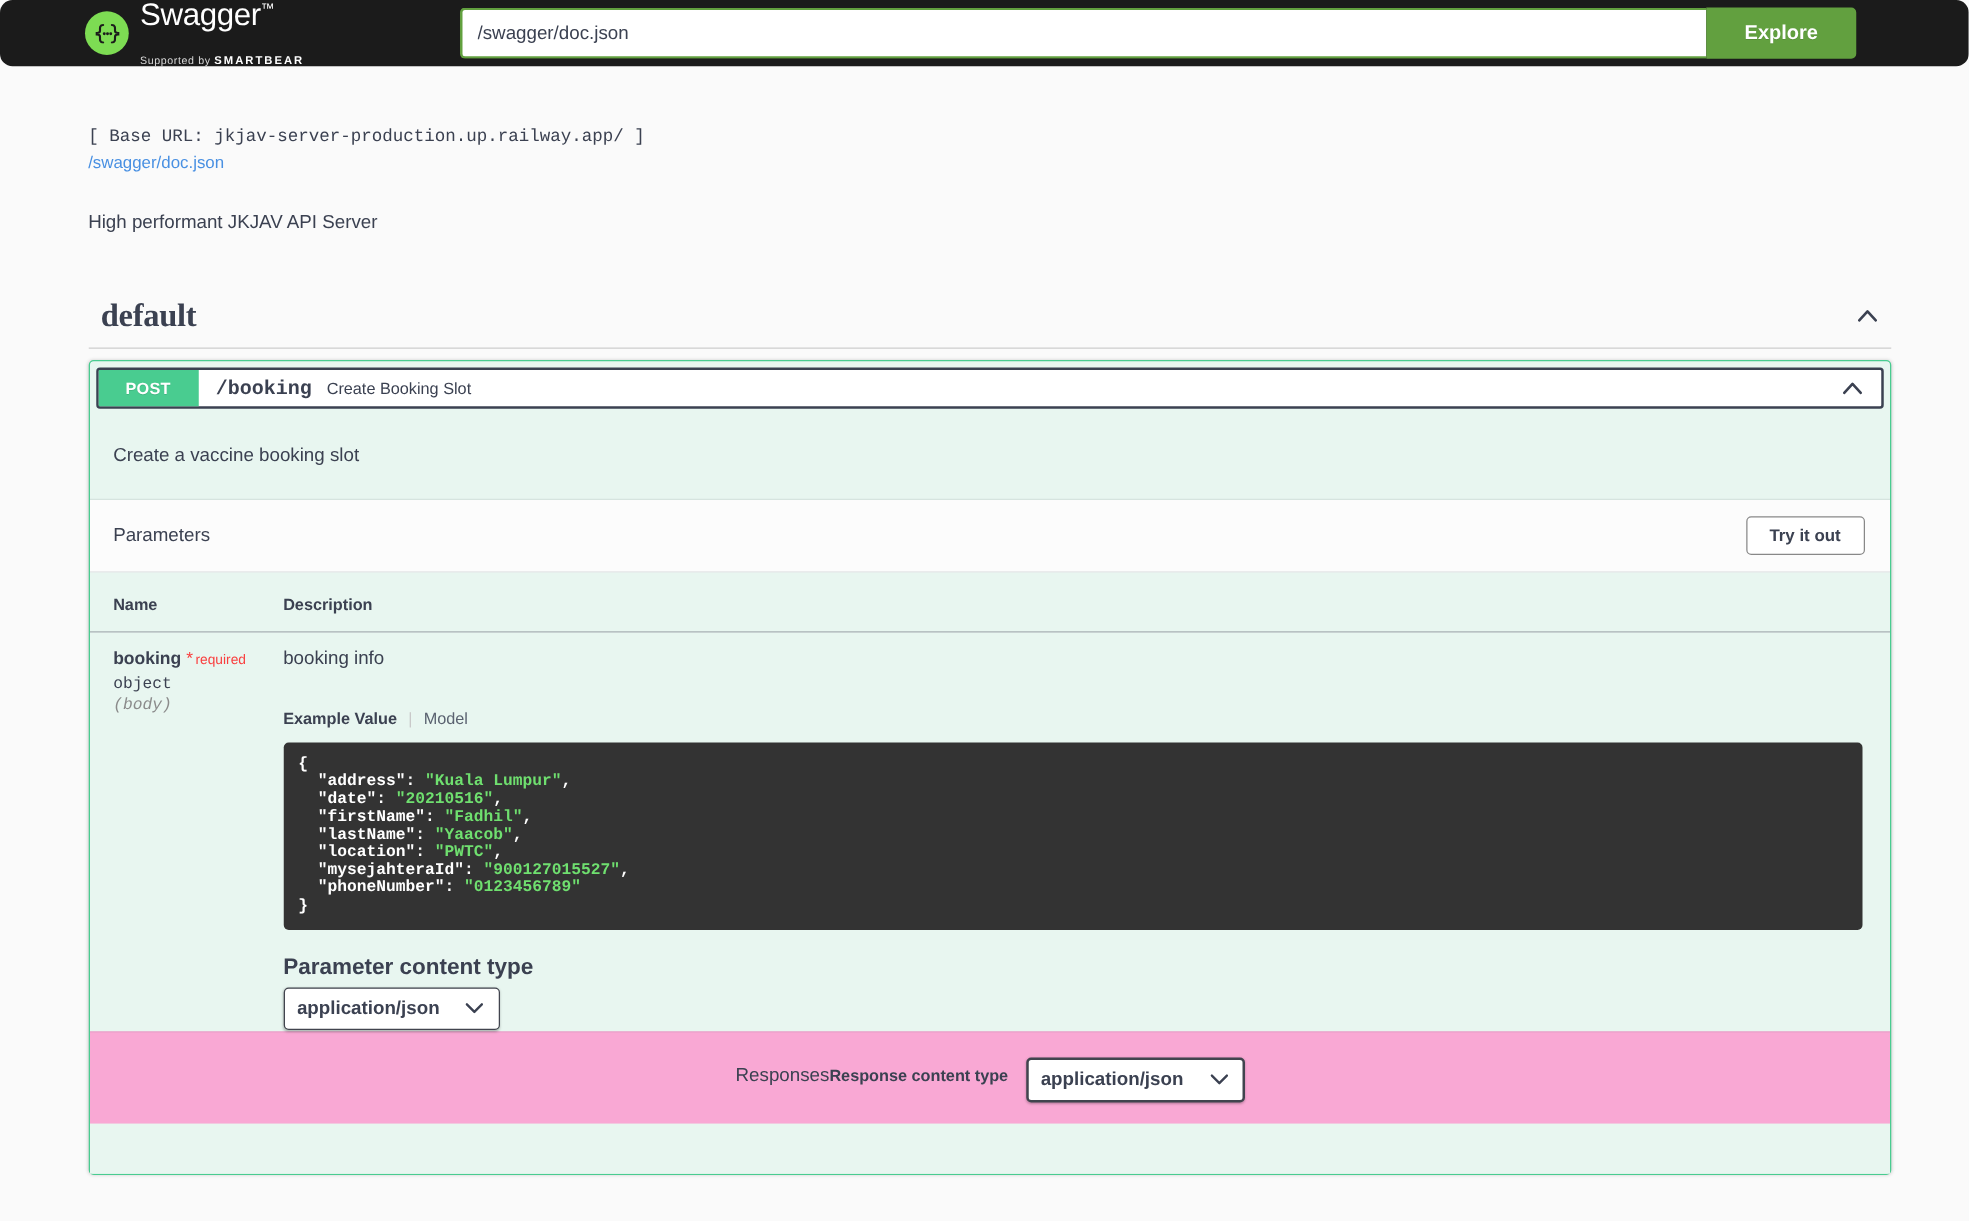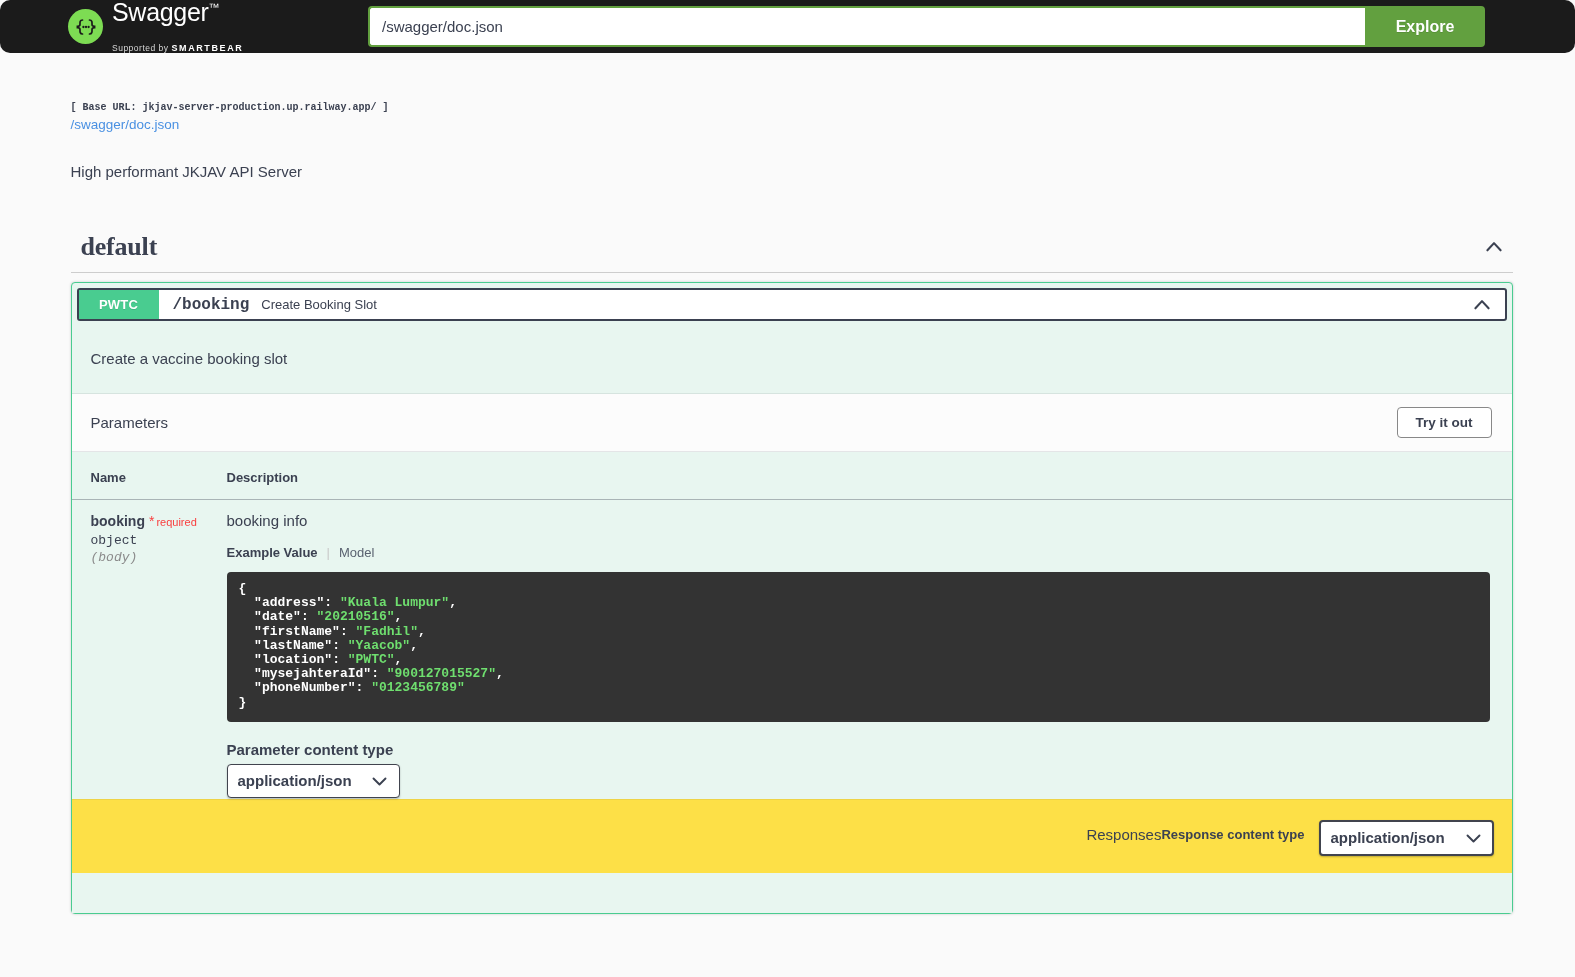--- a/index.html
+++ b/index.html
@@ -76,22 +76,22 @@
     letter-spacing: -.6px; line-height: 1.05;
   }
   .version-badge {
     background: #7d8492; color: #fff;
     font-size: 13px; font-weight: 700;
     padding: 3px 10px 4px; border-radius: 57px;
     position: relative; top: 6px;
   }
   .base-url {
     font-family: "Liberation Mono", monospace;
-    font-size: 10px; color: #3b4151;
-    margin-top: 3px; font-weight: 700;
+    font-size: 14px; color: #3b4151;
+    margin-top: 3px; font-weight: 400;
   }
   .doc-link {
     display: inline-block; margin-top: 4px;
     font-size: 13.5px; color: #4990e2; text-decoration: none;
   }
   .desc {
     margin-top: 30px; font-size: 15px; color: #3b4151;
   }
 
   
@@ -196,21 +196,21 @@
     font-family: "Liberation Mono", monospace;
     font-size: 13px; color: #3b4151; margin-top: 3px;
   }
   .p-in {
     font-family: "Liberation Mono", monospace;
     font-size: 13px; color: #8b8b8b; font-style: italic; margin-top: 2px;
   }
 
   .p-info { font-size: 15px; color: #3b4151; }
   .ex-tabs {
-    margin-top: 16px; display: flex; align-items: center; gap: 0;
+    margin-top: 32px; display: flex; align-items: center; gap: 0;
     font-size: 13px;
   }
   .ex-tabs .tab-active { font-weight: 700; color: #3b4151; cursor: pointer;}
   .ex-tabs .tab-div { color: #c9c9c9; padding: 0 9px; }
   .ex-tabs .tab-link { color: #5a6270; cursor: pointer; }
 
   .code-box {
     margin-top: 12px;
     background: #333;
     border-radius: 4px;
@@ -220,42 +220,42 @@
     line-height: 14.2px;
     color: #fff;
     white-space: pre;
     overflow: hidden;
   }
   .code-box .k { color: #ffffff; font-weight: 700; }
   .code-box .s { color: #6fdf6f; font-weight: 700; }
   .code-box .p { color: #ffffff; font-weight: 700; }
 
   .ct-label {
-    margin-top: 19px; font-size: 15px; font-weight: 700; color: #3b4151;
+    margin-top: 19px; font-size: 18px; font-weight: 700; color: #3b4151;
   }
   .sel-wrap { position: relative; display: inline-block; margin-top: 6px;}
   .sel {
     appearance: none; -webkit-appearance: none;
     background: #fff; border: 2px solid #41444e;
     border-radius: 4px;
     font-size: 15px; font-weight: 700; color: #3b4151;
     padding: 7px 46px 8px 10px;
     font-family: "Liberation Sans", sans-serif;
     cursor: pointer; outline: none;
     box-shadow: 0 1px 2px rgba(0,0,0,.25);
   }
   .sel.thin { border: 1px solid #41444e; }
   .sel-arrow {
     position: absolute; right: 13px; top: 50%;
     transform: translateY(-50%); pointer-events: none;
   }
 
   .resp-head {
-    display: flex; align-items: center; justify-content: flex-end;
-    background: #fde047;
+    display: flex; align-items: center; justify-content: center;
+    background: #f9a8d4;
     padding: 14px 18px 17px 19px;
     border-top: 1px solid rgba(59,65,81,.08);
   }
   .resp-right { display: flex; align-items: center; gap: 14px; }
   .resp-ct-label { font-size: 13px; font-weight: 700; color: #3b4151; }
   .resp-tail { height: 40px; background:#e8f6f0; }
 </style>
 </head>
 <body>
 
@@ -296,21 +296,21 @@
       <span>
         <svg class="chev" viewBox="0 0 20 20">
             <polyline points="4,13 10,6.5 16,13" fill="none" stroke="#3b4151" stroke-width="1.9" stroke-linecap="round" stroke-linejoin="round"></polyline>
           </svg>
       </span>
     </div>
 
     <div class="opblock">
 
       <div class="op-summary">
-        <span class="method">PWTC</span>
+        <span class="method">POST</span>
         <span class="op-path">/booking</span>
         <span class="op-desc">Create Booking Slot</span>
         <span class="op-toggle">
           <svg class="chev" viewBox="0 0 20 20">
               <polyline points="4,13 10,6.5 16,13" fill="none" stroke="#3b4151" stroke-width="1.9" stroke-linecap="round" stroke-linejoin="round"></polyline>
             </svg>
         </span>
       </div>
 
       <div class="op-desc-body">Create a vaccine booking slot</div>

